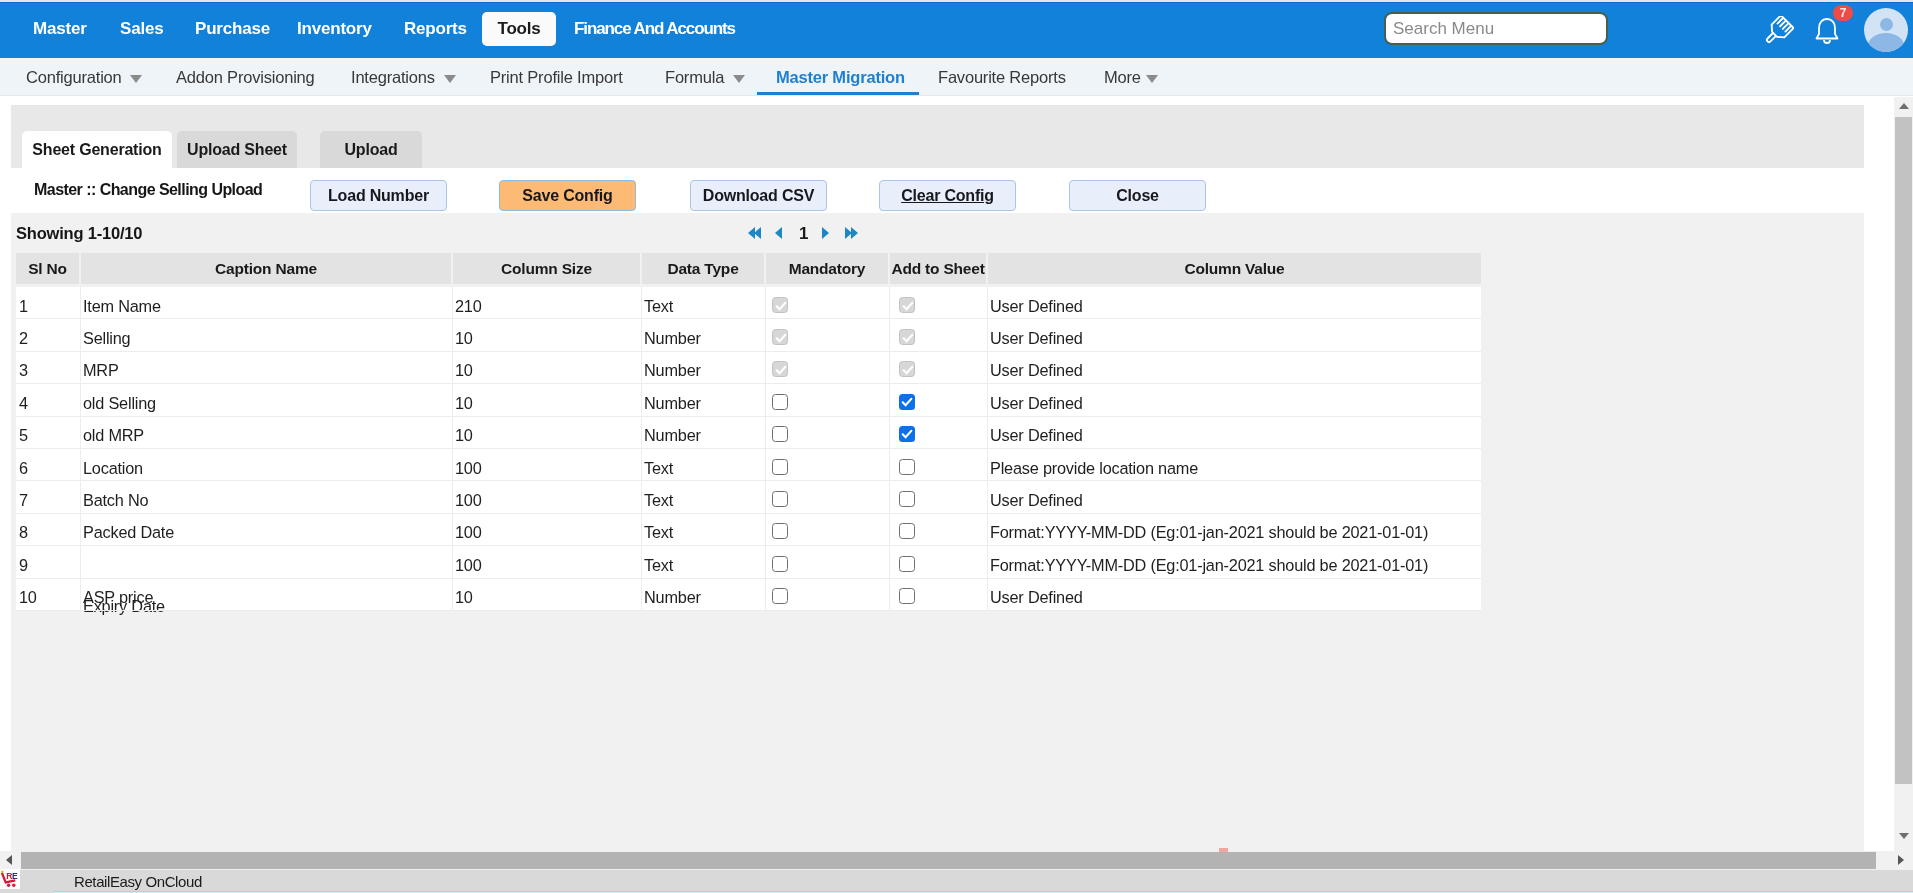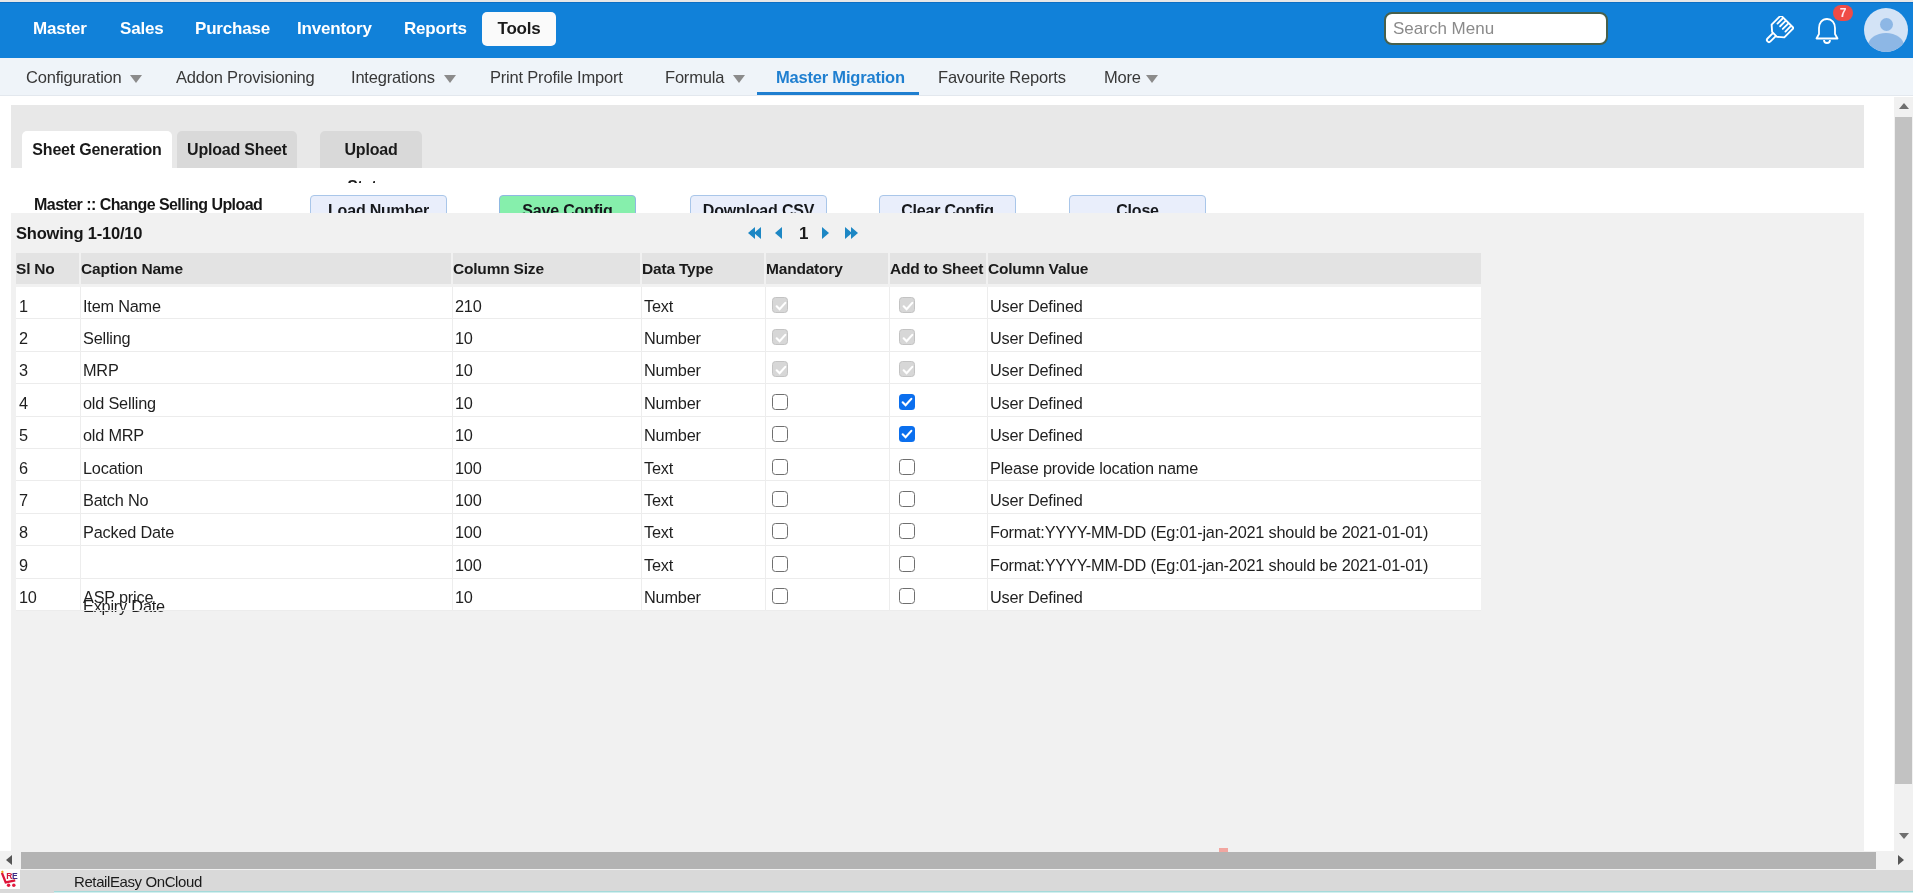--- a/index.html
+++ b/index.html
@@ -13,30 +13,30 @@
 #search { position:absolute; left:1384px; top:12px; width:224px; height:33px; background:#fff; border:2px solid #47604c; border-radius:8px; font-size:17px; color:#8a8a8a; line-height:29px; padding-left:7px; font-family:"Liberation Sans", sans-serif; }
 
 #subnav { position:absolute; left:0; top:58px; width:1913px; height:38px; background:#eff4f9; border-bottom:1px solid #e3e8ee; }
 .snav { position:absolute; top:0; height:38px; line-height:38px; color:#383838; font-size:16.5px; letter-spacing:-0.2px; }
 .caret { position:absolute; top:17px; width:0; height:0; border-left:6.5px solid transparent; border-right:6.5px solid transparent; border-top:8px solid #8b8b8b; }
 #mmun { position:absolute; left:757px; top:92px; width:162px; height:3px; background:#1f7fd0; }
 
 #band { position:absolute; left:11px; top:105px; width:1853px; height:26px; background:#e8e8e8; }
 #tabrow { position:absolute; left:11px; top:131px; width:1853px; height:37px; background:#e8e8e8; }
 .tab { position:absolute; top:0; height:37px; line-height:37px; text-align:center; font-weight:bold; font-size:16px; color:#1a1a1a; background:#d9d9d9; border-radius:5px 5px 0 0; letter-spacing:-0.2px; }
-#btnrow { position:absolute; left:11px; top:168px; width:1853px; height:45px; background:#ffffff;margin-top:15px; }
+#btnrow { position:absolute; left:11px; top:168px; width:1853px; height:45px; background:#ffffff; }
 #panel { position:absolute; left:11px; top:213px; width:1853px; height:638px; background:#f1f1f1; }
 .btn { position:absolute; top:12px; height:31px; width:137px; line-height:29px; text-align:center; font-weight:bold; font-size:16px; color:#16181c; background:#e9eefb; border:1px solid #a9c6e9; border-radius:4px; letter-spacing:-0.2px; }
 
 .pgt { position:absolute; top:227px; width:0; height:0; }
 .tl { border-top:6.5px solid transparent; border-bottom:6.5px solid transparent; border-right:7.5px solid #1d87c4; }
 .tr { border-top:6.5px solid transparent; border-bottom:6.5px solid transparent; border-left:7.5px solid #1d87c4; }
 
 #thead { position:absolute; left:16px; top:253px; width:1465px; height:31px; }
-.hc { position:absolute; top:0; height:31px; background:#e3e3e3; font-weight:bold; font-size:15.5px; color:#1a1a1a; text-align:left; line-height:31px; letter-spacing:-0.2px; }
+.hc { position:absolute; top:0; height:31px; background:#e3e3e3; font-weight:bold; font-size:15.5px; color:#1a1a1a; text-align:center; line-height:31px; letter-spacing:-0.2px; }
 #tbody { position:absolute; left:16px; top:287px; width:1465px; height:324px; background:#ffffff; }
 .trow { position:absolute; left:0; width:1465px; height:32.4px; border-bottom:1px solid #ececec; }
 .td { position:absolute; top:2.5px; height:32.4px; line-height:32.4px; font-size:16.3px; color:#1f1f1f; white-space:nowrap; letter-spacing:-0.2px; }
 .vsep { position:absolute; top:0; width:1px; height:324px; background:#ededed; }
 .cb { position:absolute; width:16px; height:16px; border-radius:3.5px; }
 .cb-off { border:1.6px solid #6f6f6f; background:#fff; }
 .cb-dis { background:#d7d7d7; border:1px solid #c3c3c3; }
 .cb-on { background:#0b6fee; }
 .cb svg { position:absolute; left:1px; top:1px; }
 
@@ -54,20 +54,21 @@
 <body>
 
 <div class="abs" style="left:0; top:0; width:1913px; height:2px; background:#e7e7e7; z-index:5;"></div>
 <div class="abs" style="left:0; top:2px; width:1913px; height:1px; background:#0d6fc4; z-index:5;"></div>
 <div id="topbar">
   <span class="tnav" style="left:33px;">Master</span>
   <span class="tnav" style="left:120px;">Sales</span>
   <span class="tnav" style="left:195px;">Purchase</span>
   <span class="tnav" style="left:297px;">Inventory</span>
   <span class="tnav" style="left:404px;">Reports</span>
+  <span class="tnav" style="left:574px; letter-spacing:-1.1px;">Finance And Accounts</span>
 </div>
 <div id="toolsbox">Tools</div>
 <div id="search">Search Menu</div>
 
 <svg class="abs" style="left:1760px; top:16px;" width="34" height="34" viewBox="0 0 32 32">
   <g transform="translate(16,15) rotate(45) scale(1.3) translate(-16,-15)" stroke="#ffffff" stroke-width="1.35" fill="none" stroke-linecap="round" stroke-linejoin="round">
     <path d="M9.5 4.5 L22.5 4.5 L22.5 14 L18.5 17.5 L13.5 17.5 L9.5 14 Z"></path>
     <path d="M12 5 L12 10.5"></path>
       <path d="M14.7 5 L14.7 10.5"></path>
       <path d="M17.4 5 L17.4 10.5"></path>
@@ -105,21 +106,21 @@
 
 <div id="band"></div>
 <div id="tabrow">
   <div class="tab" style="left:11px; width:150px; background:#fff;">Sheet Generation</div>
   <div class="tab" style="left:166px; width:120px;">Upload Sheet</div>
   <div class="tab" style="left:309px; width:102px;">Upload Status</div>
 </div>
 <div id="btnrow">
   <span class="abs" style="left:23px; top:13px; font-weight:bold; font-size:16px; color:#161616; letter-spacing:-0.55px;">Master :: Change Selling Upload</span>
   <div class="btn" style="left:299px;">Load Number</div>
-  <div class="btn" style="left:488px; background:#86efac; border-color:#8fb8e2;text-align:center;">Save Config</div>
+  <div class="btn" style="left:488px; background:#fdba74; border-color:#8fb8e2;text-align:center;">Save Config</div>
   <div class="btn" style="left:679px;">Download CSV</div>
   <div class="btn" style="left:868px;text-decoration:underline;">Clear Config</div>
   <div class="btn" style="left:1058px;">Close</div>
 </div>
 <div id="panel"></div>
 <span class="abs" style="left:16px; top:224px; font-weight:bold; font-size:16.5px; color:#161616; letter-spacing:-0.2px;">Showing 1-10/10</span>
 
 <i class="pgt tl" style="left:748px;"></i>
 <i class="pgt tl" style="left:754px;"></i>
 <i class="pgt tl" style="left:775px;"></i>

